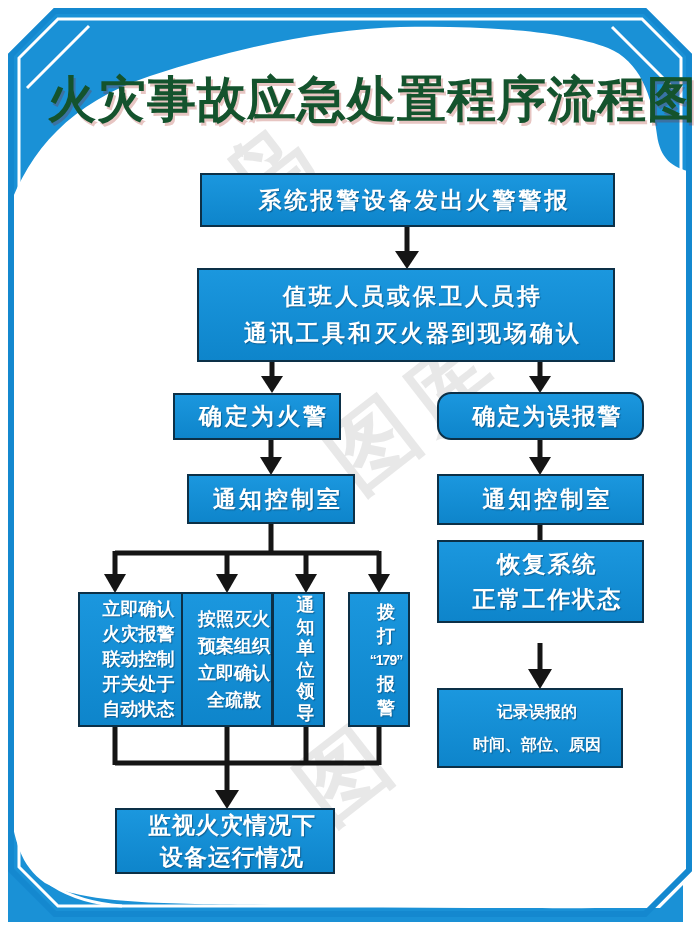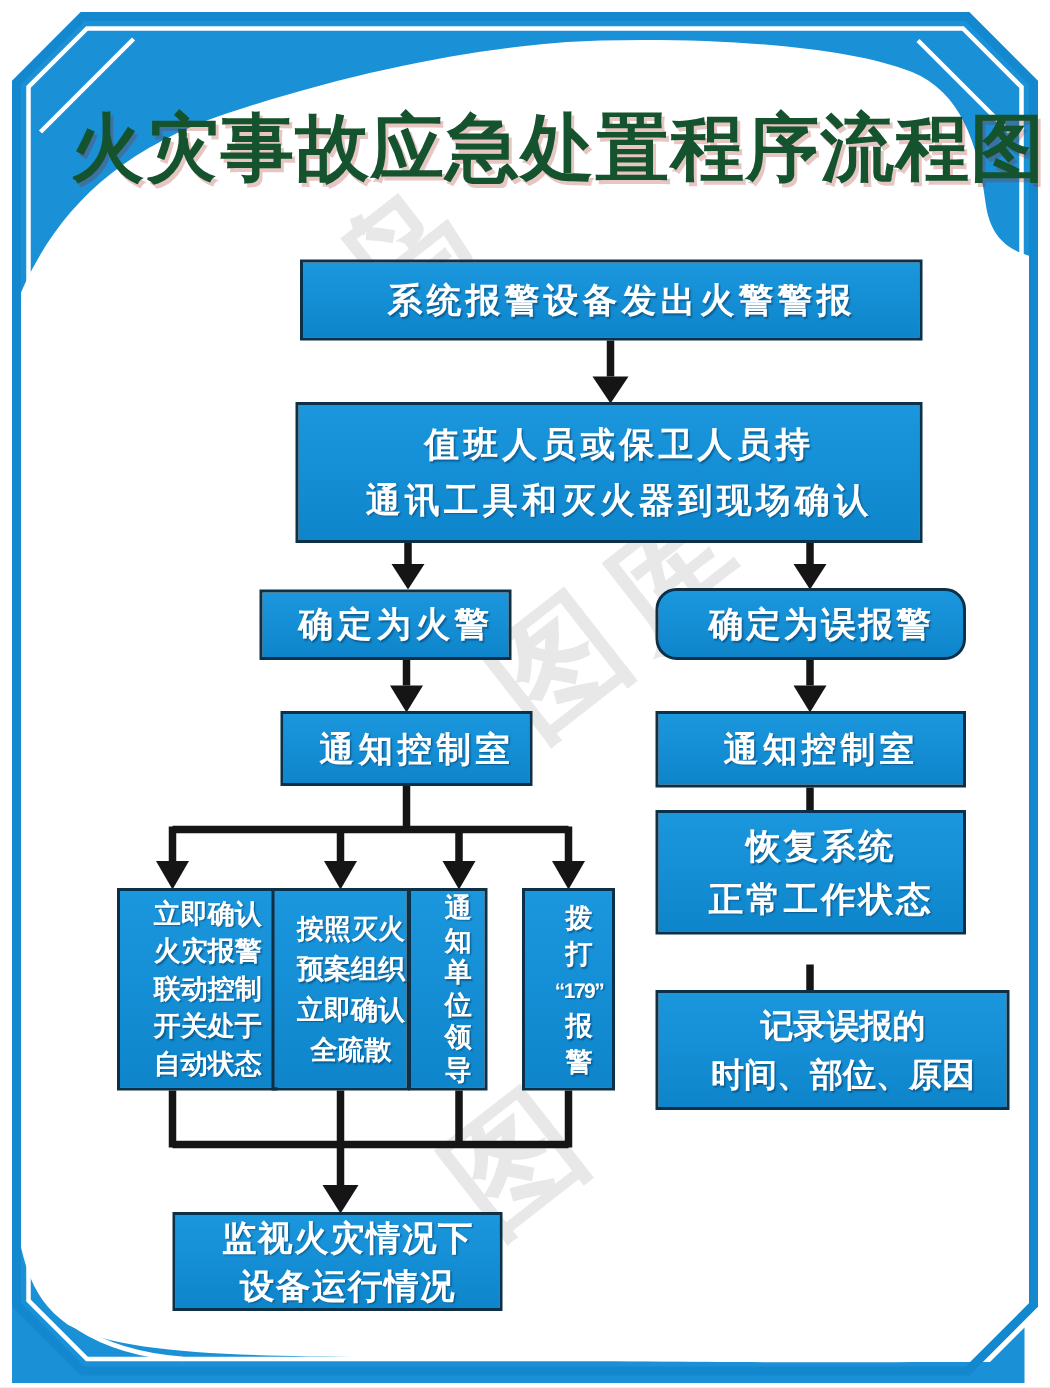--- a/index.html
+++ b/index.html
@@ -31,21 +31,21 @@
     padding-left:14px;
   }
   .node .ln{display:block;}
   .n-alarm   {left:200px;top:173px;width:415px;height:54px;font-size:23px;letter-spacing:3px;}
   .n-confirm {left:197px;top:268px;width:418px;height:94px;font-size:23px;line-height:37px;letter-spacing:3px;}
   .n-fire    {left:173px;top:393px;width:168px;height:47px;font-size:23px;letter-spacing:3px;}
   .n-notify-l{left:187px;top:474px;width:168px;height:50px;font-size:23px;letter-spacing:3px;}
   .n-false   {left:437px;top:392px;width:207px;height:48px;font-size:23px;letter-spacing:2px;border-radius:14px;}
   .n-notify-r{left:437px;top:474px;width:207px;height:51px;font-size:23px;letter-spacing:3px;}
   .n-restore {left:437px;top:540px;width:207px;height:83px;font-size:23px;line-height:35px;letter-spacing:2px;}
-  .n-record  {left:437px;top:660px;width:236px;height:80px;font-size:22px;line-height:33px;}
+  .n-record  {left:437px;top:688px;width:186px;height:80px;font-size:16px;line-height:33px;}
   .n-linkage {left:58px; top:592px;width:107px;height:135px;font-size:18px;line-height:25px;margin-left:20px;}
   .n-organize{left:181px;top:592px;width:92px; height:135px;font-size:18px;line-height:27px;}
   .n-leader  {left:272px;top:592px;width:53px; height:135px;font-size:18px;}
   .n-leader .v{width:19px;word-break:break-all;line-height:21.5px;}
   .n-call119 {left:348px;top:592px;width:62px; height:135px;font-size:18px;line-height:24px;}
   .n-call119 .l3{font-size:14px;letter-spacing:-1px;}
   .n-monitor {left:115px;top:808px;width:220px;height:66px;font-size:23px;line-height:32px;letter-spacing:1px;}
 </style>
 </head>
 <body>

